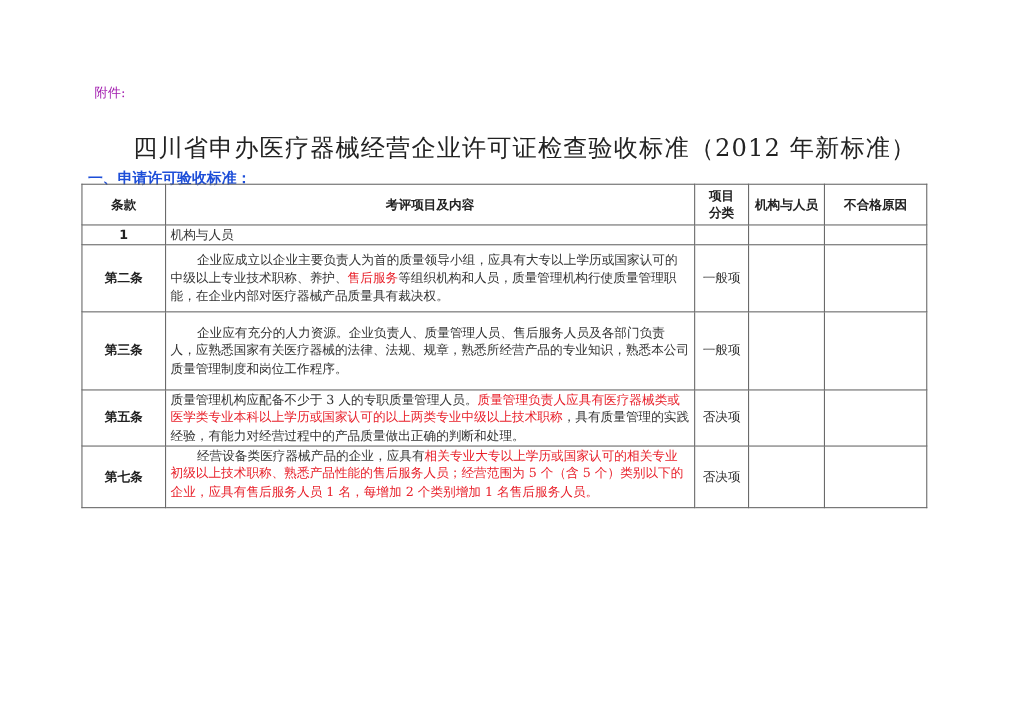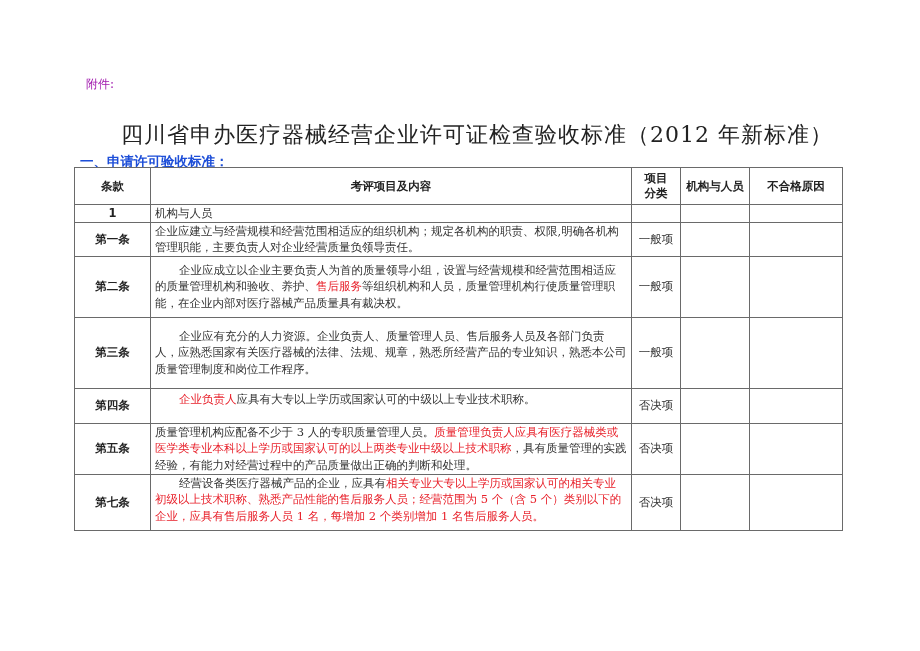--- a/index.html
+++ b/index.html
@@ -52,45 +52,31 @@
     </tr>
   </thead>
   <tbody id="tbody">
     <tr style="height:17px">
       <td class="clause">1</td>
       <td class="content sec-title">机构与人员</td>
       <td></td>
       <td></td>
       <td></td>
     </tr>
-  <tr style="height: 33px;">
-        <td class="clause">第一条</td>
-        <td class="content"><span>企业应建立与经营规模和经营范围相适应的组织机构；规定各机构的职责、权限,明确各机构管理职能，主要负责人对企业经营质量负领导责任。</span></td>
-        <td class="cat">一般项</td>
-        <td class="blank"></td>
-        <td class="blank"></td>
-      </tr>
       <tr style="height: 61px;">
         <td class="clause">第二条</td>
-        <td class="content"><span class="indent"></span><span>企业应成立以企业主要负责人为首的质量领导小组，设置与经营规模和经营范围相适应的质量管理机构和验收、养护、</span><span class="red">售后服务</span><span>等组织机构和人员，质量管理机构行使质量管理职能，在企业内部对医疗器械产品质量具有裁决权。</span></td>
+        <td class="content"><span class="indent"></span><span>企业应成立以企业主要负责人为首的质量领导小组，应具有大专以上学历或国家认可的中级以上专业技术职称、养护、</span><span class="red">售后服务</span><span>等组织机构和人员，质量管理机构行使质量管理职能，在企业内部对医疗器械产品质量具有裁决权。</span></td>
         <td class="cat">一般项</td>
         <td class="blank"></td>
         <td class="blank"></td>
       </tr>
       <tr style="height: 71px;">
         <td class="clause">第三条</td>
         <td class="content"><span class="indent"></span><span>企业应有充分的人力资源。企业负责人、质量管理人员、售后服务人员及各部门负责人，应熟悉国家有关医疗器械的法律、法规、规章，熟悉所经营产品的专业知识，熟悉本公司质量管理制度和岗位工作程序。</span></td>
         <td class="cat">一般项</td>
-        <td class="blank"></td>
-        <td class="blank"></td>
-      </tr>
-      <tr style="height: 35px;">
-        <td class="clause">第四条</td>
-        <td class="content" style="vertical-align: top; padding-top: 2px;"><span class="indent"></span><span class="red">企业负责人</span><span>应具有大专以上学历或国家认可的中级以上专业技术职称。</span></td>
-        <td class="cat">否决项</td>
         <td class="blank"></td>
         <td class="blank"></td>
       </tr>
       <tr style="height: 51px;">
         <td class="clause">第五条</td>
         <td class="content"><span>质量管理机构应配备不少于 3 人的专职质量管理人员。</span><span class="red">质量管理负责人应具有医疗器械类或医学类专业本科以上学历或国家认可的以上两类专业中级以上技术职称</span><span>，具有质量管理的实践经验，有能力对经营过程中的产品质量做出正确的判断和处理。</span></td>
         <td class="cat">否决项</td>
         <td class="blank"></td>
         <td class="blank"></td>
       </tr>

